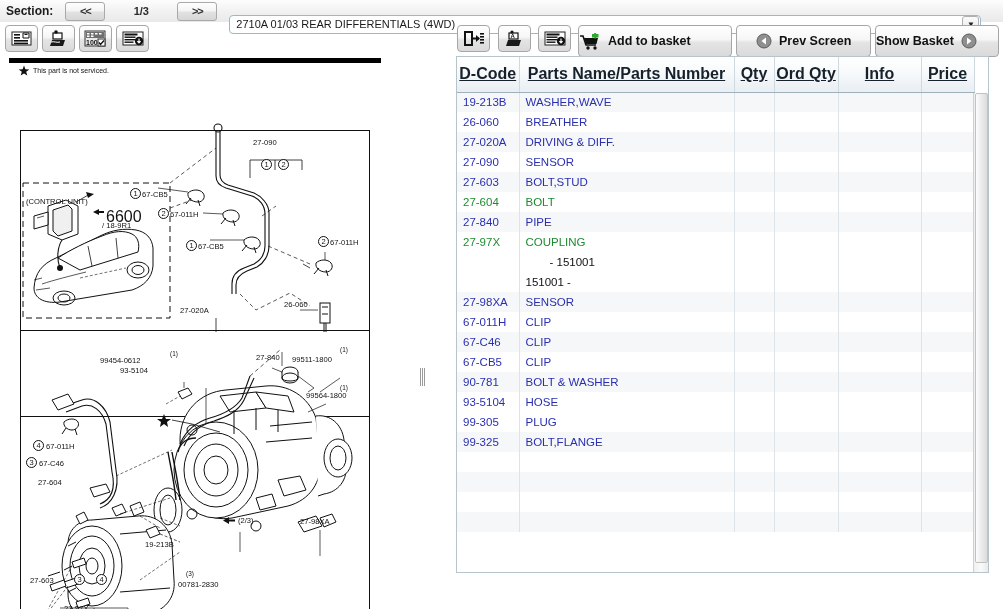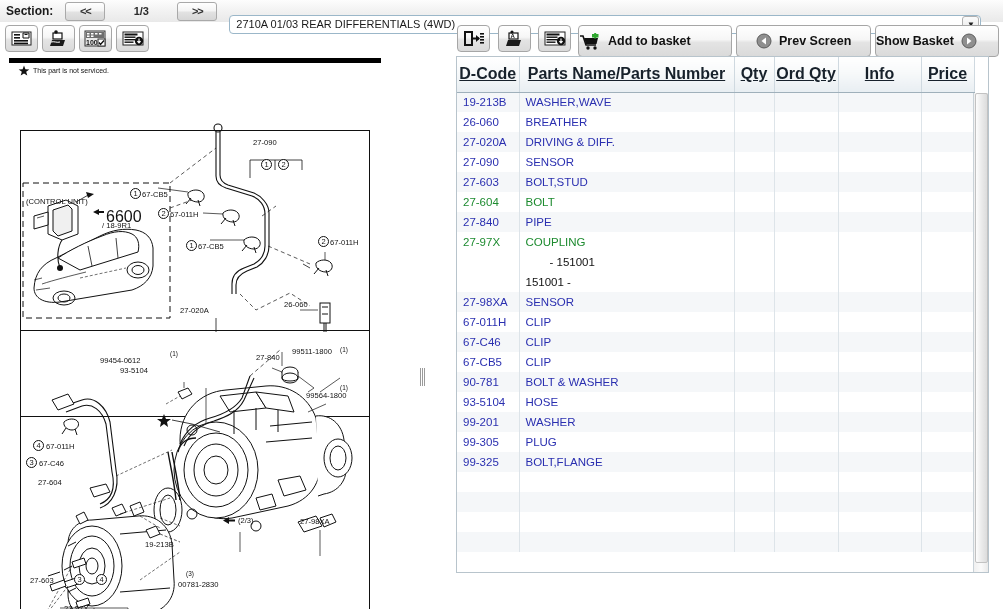--- a/index.html
+++ b/index.html
@@ -511,21 +511,21 @@
       <path d="M120 250 L160 222" stroke="#111" stroke-width="0.6" stroke-dasharray="3,2" fill="none"></path>
 
       <path d="M40 278 L108 278 L108 288 M74 278 L74 288" stroke="#111" stroke-width="0.7" fill="none"></path>
     </svg>
 
     <div class="dlabel sm" style="left:170px; top:292px;">(1)</div>
     <div class="dlabel" style="left:100px; top:298px;">99454-0612</div>
     <div class="dlabel" style="left:120px; top:308px;">93-5104</div>
     <div class="dlabel" style="left:256px; top:295px;">27-840</div>
     <div class="dlabel sm" style="left:340px; top:288px;">(1)</div>
-    <div class="dlabel" style="left:292px; top:289px;">99511-1800</div>
+    <div class="dlabel" style="left:292px; top:297px;">99511-1800</div>
     <div class="dlabel sm" style="left:340px; top:326px;">(1)</div>
     <div class="dlabel" style="left:306px; top:333px;">99564-1800</div>
 
     <div class="circnum" style="left:33px; top:382px;">4</div>
     <div class="dlabel" style="left:46px; top:384px;">67-011H</div>
     <div class="circnum" style="left:26px; top:399px;">3</div>
     <div class="dlabel" style="left:39px; top:401px;">67-C46</div>
     <div class="dlabel" style="left:38px; top:420px;">27-604</div>
 
     <div class="dlabel" style="left:145px; top:482px;">19-213B</div>
@@ -686,28 +686,20 @@
             <td class="c-price"></td>
           </tr>
           <tr class="plain">
             <td class="c-dcode">93-5104</td>
             <td class="c-name">HOSE</td>
             <td class="c-qty"></td>
             <td class="c-ord"></td>
             <td class="c-info"></td>
             <td class="c-price"></td>
           </tr>
-          <tr class="zebra">
-            <td class="c-dcode">99-201</td>
-            <td class="c-name">WASHER</td>
-            <td class="c-qty"></td>
-            <td class="c-ord"></td>
-            <td class="c-info"></td>
-            <td class="c-price"></td>
-          </tr>
           <tr class="plain">
             <td class="c-dcode">99-305</td>
             <td class="c-name">PLUG</td>
             <td class="c-qty"></td>
             <td class="c-ord"></td>
             <td class="c-info"></td>
             <td class="c-price"></td>
           </tr>
           <tr class="zebra">
             <td class="c-dcode">99-325</td>

